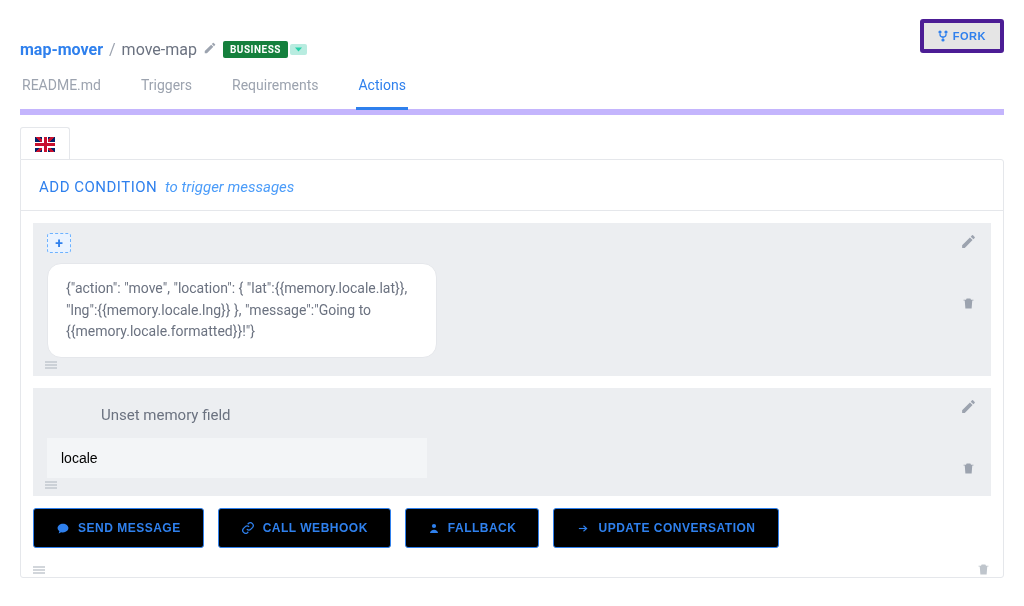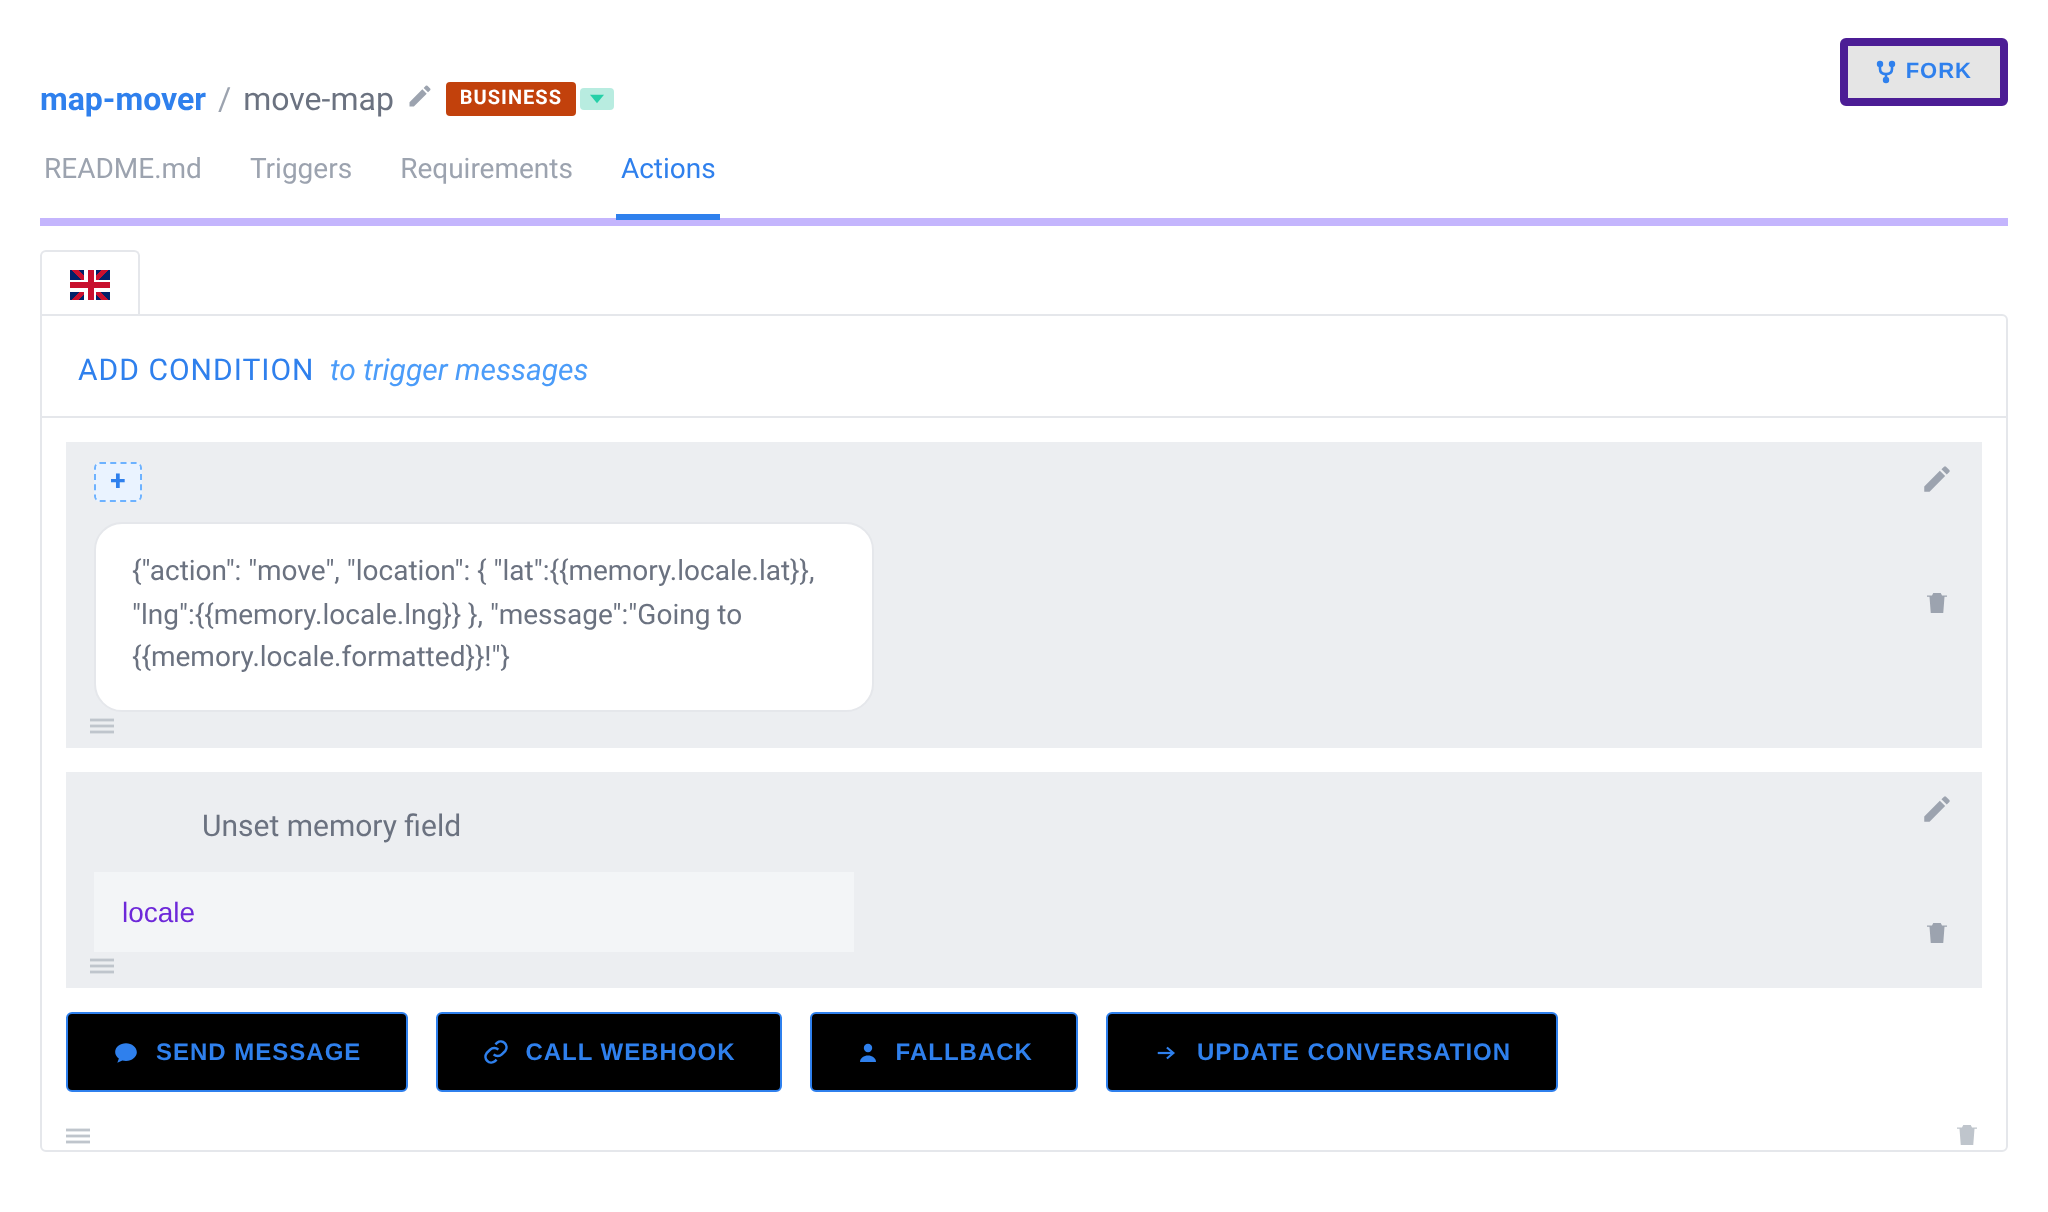--- a/index.html
+++ b/index.html
@@ -31,21 +31,21 @@
     .breadcrumb .sep { color: #9ca3af; font-weight: 400; }
     .breadcrumb .proj { color: #6b7280; font-weight: 400; }
     .pencil-icon {
       width: 14px; height: 14px; display: inline-block;
       color: #9ca3af;
     }
     .badge {
       display: inline-flex; align-items: center;
     }
     .badge-main {
-      background: #c2410c;
+      background: #15803d;
       color: #fff;
       font-size: 10px;
       font-weight: 700;
       letter-spacing: .5px;
       padding: 3px 7px;
       border-radius: 2px;
     }
     .badge-drop {
       background: #b8ece0;
       color: #26d0a8;
@@ -66,22 +66,22 @@
       padding: 7px 14px;
       border-radius: 3px;
       cursor: pointer;
       display: inline-flex;
       align-items: center;
       gap: 5px;
     }
     
     .top-tabs {
       display: flex;
-      gap: 20px;
-      border-bottom: 4px solid #c4b5fd;
+      gap: 36px;
+      border-bottom: 6px solid #c4b5fd;
       font-size: 14px;
       color: #9ca3af;
     }
     .top-tabs .tab {
       padding: 10px 2px 14px 2px;
       cursor: pointer;
     }
     .top-tabs .tab.active {
       color: #2f80ed;
       border-bottom: 3px solid #2f80ed;
@@ -190,21 +190,21 @@
       color: #6b7280;
       font-size: 15px;
       padding: 8px 0 14px 6px;
       margin-left: 48px;
     }
     .memory-input {
       background: #f3f5f7;
       border: none;
       padding: 12px 14px;
       width: 380px;
-      color: #6d28d9;
+      color: #000000;
       font-size: 14px;
       outline: none;
     }
     
     .footer-row {
       display: flex;
       gap: 14px;
       padding: 0 12px 12px;
     }
     .pill-btn {

